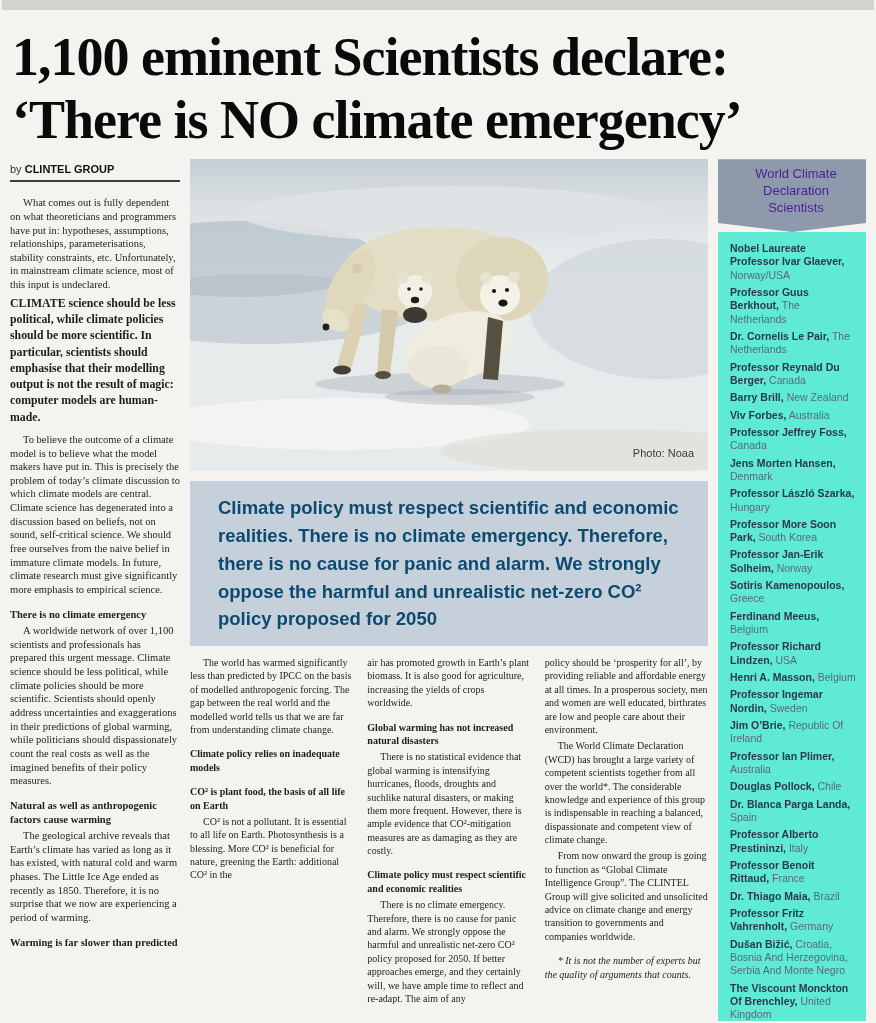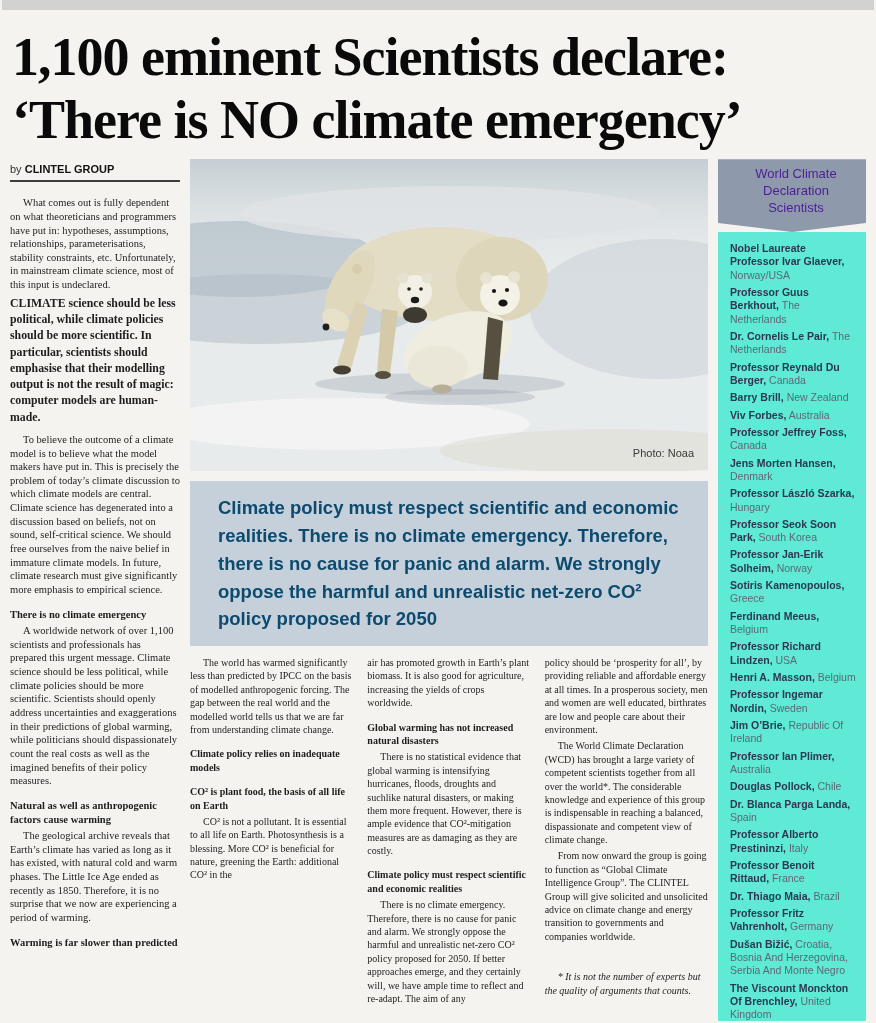--- a/index.html
+++ b/index.html
@@ -25,21 +25,21 @@
     border-bottom:2px solid #3c3c3c; padding-bottom:5px; margin:4px 0 14px 0; color:#333;
   }
   .byline .name { font-weight:bold; color:#111; }
   .left-blocks { font-size:10.5px; line-height:1.3; }
 
   .blk { margin:0 0 3px 0; }
   .blk-lede { font-weight:bold; font-size:11.8px; line-height:1.38; margin-bottom:8px; }
   .blk-p { text-indent:13px; }
   .blk-cont { text-indent:0; }
   .blk-h { font-weight:bold; margin-top:11px; margin-bottom:3px; }
-  .blk-note { font-style:italic; margin-top:27px; text-indent:13px; }
+  .blk-note { font-style:italic; margin-top:11px; text-indent:13px; }
 
   
   .center-col { width:518px; flex:none; }
   .photo-wrap { width:518px; height:312px; position:relative; background:#f0abfc; overflow:hidden; }
   .photo-wrap svg { display:block; width:100%; height:100%; }
   .quote-box {
     margin-top:10px; background:#c6d0db; padding:13px 28px;
     font-family:"Liberation Sans", sans-serif; font-weight:bold;
     font-size:18.5px; line-height:1.5; color:#0c4a6e;
   }
@@ -218,21 +218,21 @@
             <span class="amb-name">Jens Morten Hansen,</span>
             <span class="amb-country">Denmark</span>
           </div>
 
           <div class="amb">
             <span class="amb-name">Professor László Szarka,</span>
             <span class="amb-country">Hungary</span>
           </div>
 
           <div class="amb">
-            <span class="amb-name">Professor Seok Soon Park,</span>
+            <span class="amb-name">Professor More Soon Park,</span>
             <span class="amb-country">South Korea</span>
           </div>
 
           <div class="amb">
             <span class="amb-name">Professor Jan-Erik Solheim,</span>
             <span class="amb-country">Norway</span>
           </div>
 
           <div class="amb">
             <span class="amb-name">Sotiris Kamenopoulos,</span>

